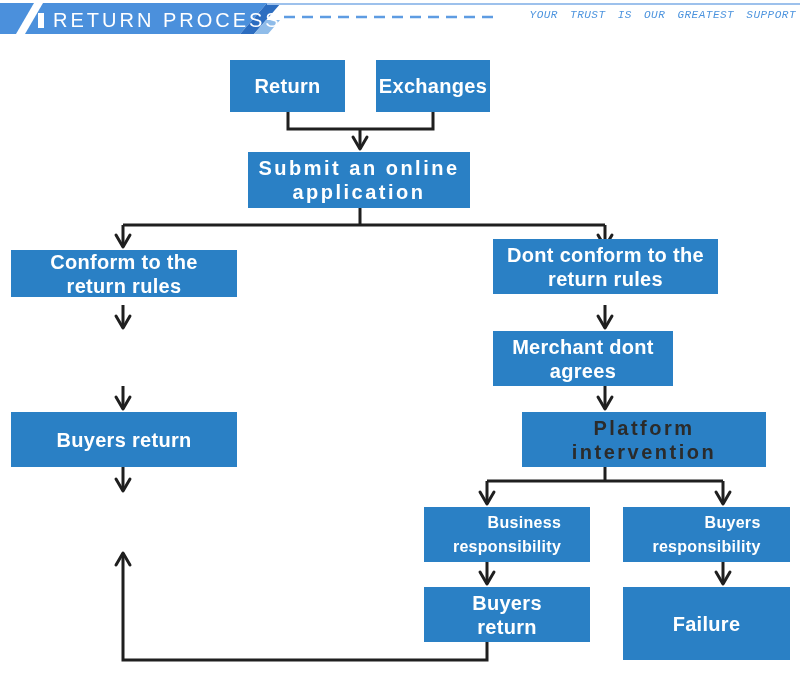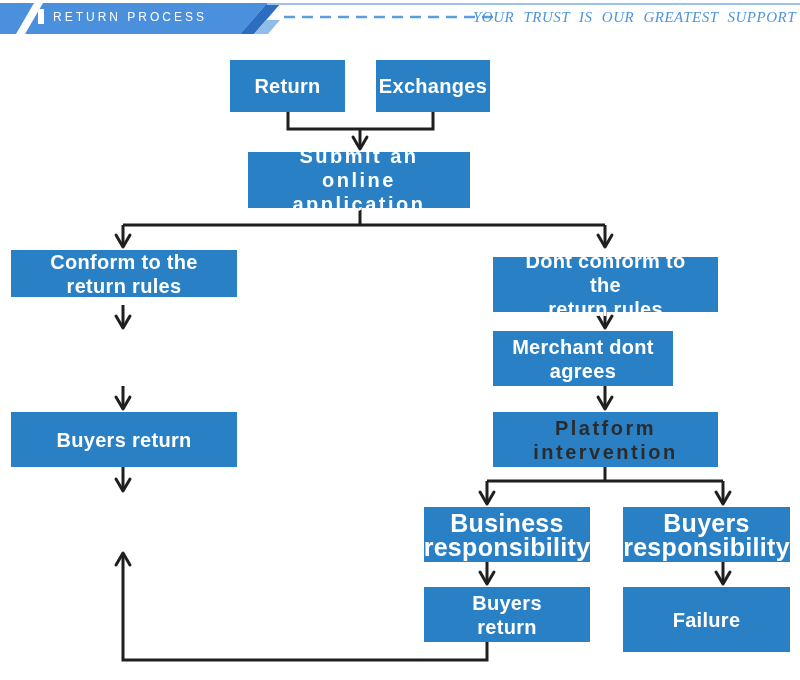--- a/index.html
+++ b/index.html
@@ -10,40 +10,40 @@
   
   #header-svg{position:absolute;left:0;top:0;}
   .b-main{fill:var(--banner-blue,#4b90dc);}
   .b-dark{fill:var(--banner-dark,#2c6dc0);}
   .b-light{fill:var(--banner-light,#8fbce9);}
   .b-slash{fill:#ffffff;}
   .b-topline{fill:#9dc1ec;}
   .b-dash{stroke:#5e9ce2;stroke-width:2.4;stroke-dasharray:11 7;fill:none;}
   .header-title{
     position:absolute;left:38px;top:9px;display:flex;align-items:center;gap:9px;
-    color:#fff;font-size:12px;letter-spacing:3px;font-weight:400;white-space:nowrap;
+    color:#fff;font-size:20px;letter-spacing:3px;font-weight:400;white-space:nowrap;
   }
   .title-bar{display:inline-block;width:6px;height:15px;background:#fff;}
   .slogan{
     position:absolute;right:4px;top:9px;
-    font-family:Liberation Serif, serif;font-style:italic;
-    font-size:15px;letter-spacing:0.5px;word-spacing:5px;
+    font-family:Liberation Mono, monospace;font-style:italic;
+    font-size:11px;letter-spacing:0.5px;word-spacing:5px;
     color:var(--slogan-blue,#4d94de);white-space:nowrap;
   }
   
   #flow-svg{position:absolute;left:0;top:0;}
   .conn{stroke:var(--line-dark,#1f1f1f);stroke-width:3;fill:none;}
   
   .node{
     position:absolute;display:flex;align-items:center;justify-content:center;
     background:var(--box-blue,#2a80c5);color:#fff;
     font-weight:bold;font-size:20px;line-height:24px;letter-spacing:0.3px;
-    text-align:center;white-space:pre-line;padding:0 16px;box-sizing:border-box;
+    text-align:center;white-space:pre-line;padding:0 4px;box-sizing:border-box;
   }
-  .node.small{font-size:25px;}
+  .node.small{font-size:16px;text-align:right;}
   .node.spaced{letter-spacing:2.5px;}
   .node.dark{color:var(--platform-text,#2b2b2b);}
 </style>
 </head>
 <body>
 
 <div id="canvas">
 
   <svg id="header-svg" width="800" height="40" viewBox="0 0 800 40">
     <polygon class="b-main" points="0,3 267,3 240,34 0,34"></polygon>
@@ -87,27 +87,27 @@
 
   <div class="node" style="left:230px;top:60px;width:115px;height:52px">Return</div>
   <div class="node" style="left:376px;top:60px;width:114px;height:52px">Exchanges</div>
   <div class="node spaced" style="left:248px;top:152px;width:222px;height:56px">Submit an online
 application</div>
 
   <div class="node" style="left:11px;top:250px;width:226px;height:47px">Conform to the
 return rules</div>
   <div class="node" style="left:11px;top:412px;width:226px;height:55px">Buyers return</div>
 
-  <div class="node" style="left:493px;top:257px;width:225px;height:55px">Dont conform to the
+  <div class="node" style="left:493px;top:239px;width:225px;height:55px">Dont conform to the
 return rules</div>
   <div class="node" style="left:493px;top:331px;width:180px;height:55px">Merchant dont agrees</div>
-  <div class="node spaced dark" style="left:493px;top:412px;width:225px;height:55px">Platform
+  <div class="node spaced dark" style="left:522px;top:412px;width:244px;height:55px">Platform
 intervention</div>
 
   <div class="node small" style="left:424px;top:507px;width:166px;height:55px">Business
 responsibility</div>
   <div class="node small" style="left:623px;top:507px;width:167px;height:55px">Buyers
 responsibility</div>
   <div class="node" style="left:424px;top:587px;width:166px;height:55px">Buyers
 return</div>
-  <div class="node" style="left:623px;top:587px;width:167px;height:65px">Failure</div>
+  <div class="node" style="left:623px;top:587px;width:167px;height:73px">Failure</div>
 
 </div>
 
 </body></html>

